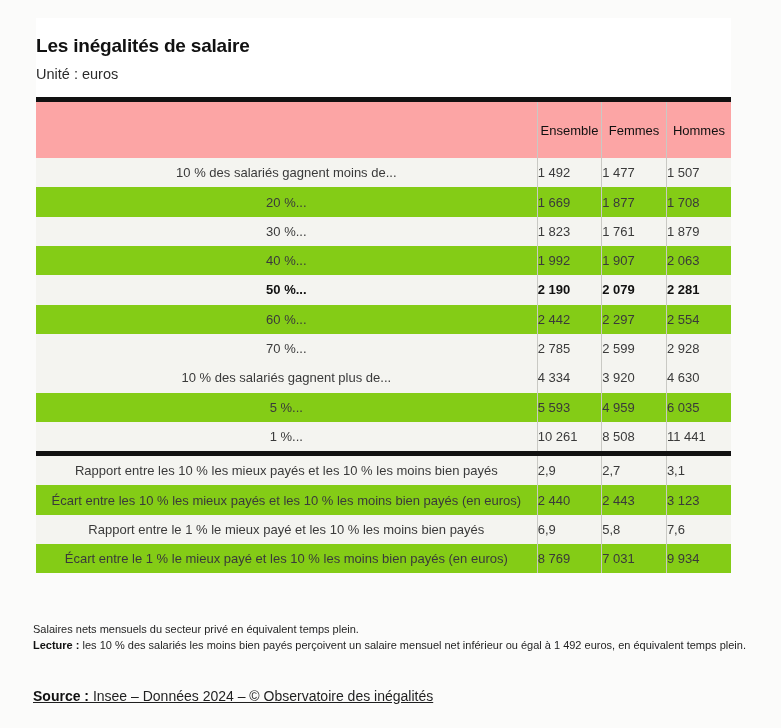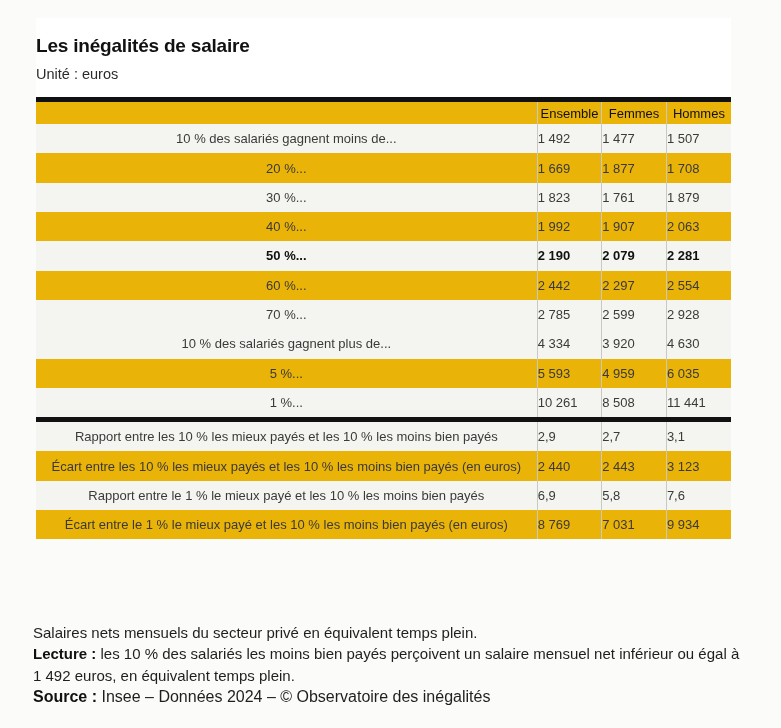--- a/index.html
+++ b/index.html
@@ -68,38 +68,38 @@
 
   table.data th,
   table.data td {
     padding: 0;
     margin: 0;
     font-weight: normal;
     vertical-align: middle;
   }
 
   thead th {
-    height: 22px;
-    background: #eab308;
+    height: 56px;
+    background: #fca5a5;
     font-size: 13px;
     font-weight: bold;
     color: #111111;
     text-align: center;
     vertical-align: middle;
   }
   thead th.label-head { text-align: left; }
   thead th.num-head { border-left: 1px solid #c9c9c4; }
 
   tbody tr td {
     height: 29.3px;
     font-size: 13px;
     color: #3a3a3a;
   }
   tbody tr.shaded td { background: #f4f4f0; }
-  tbody tr.plain td  { background: #eab308; }
+  tbody tr.plain td  { background: #84cc16; }
 
   td.label {
     text-align: center;
     padding-left: 22px;
     box-sizing: border-box;
     white-space: nowrap;
     overflow: hidden;
     text-overflow: ellipsis;
   }
   td.num {
@@ -109,33 +109,34 @@
     font-weight: bold;
     color: #111111;
   }
 
   
   .notes {
     position: absolute;
     left: 33px;
     top: 622px;
     width: 715px;
-    font-size: 15px;
+    font-size: 11px;
     color: #1f1f1f;
     line-height: 1.42;
   }
   .notes p { margin: 0; }
   .notes .lead-line { margin-bottom: 0px; }
   .notes b { font-weight: bold; color: #111111; }
   .source {
     position: absolute;
     left: 33px;
     top: 688px;
-    font-size: 16px;
+    font-size: 14px;
     color: #1f1f1f;
+    text-decoration: underline;
   }
   .source b { font-weight: bold; color: #111111; }
 </style>
 </head>
 <body>
 
 <div class="page">
 
   <div class="card">
 

